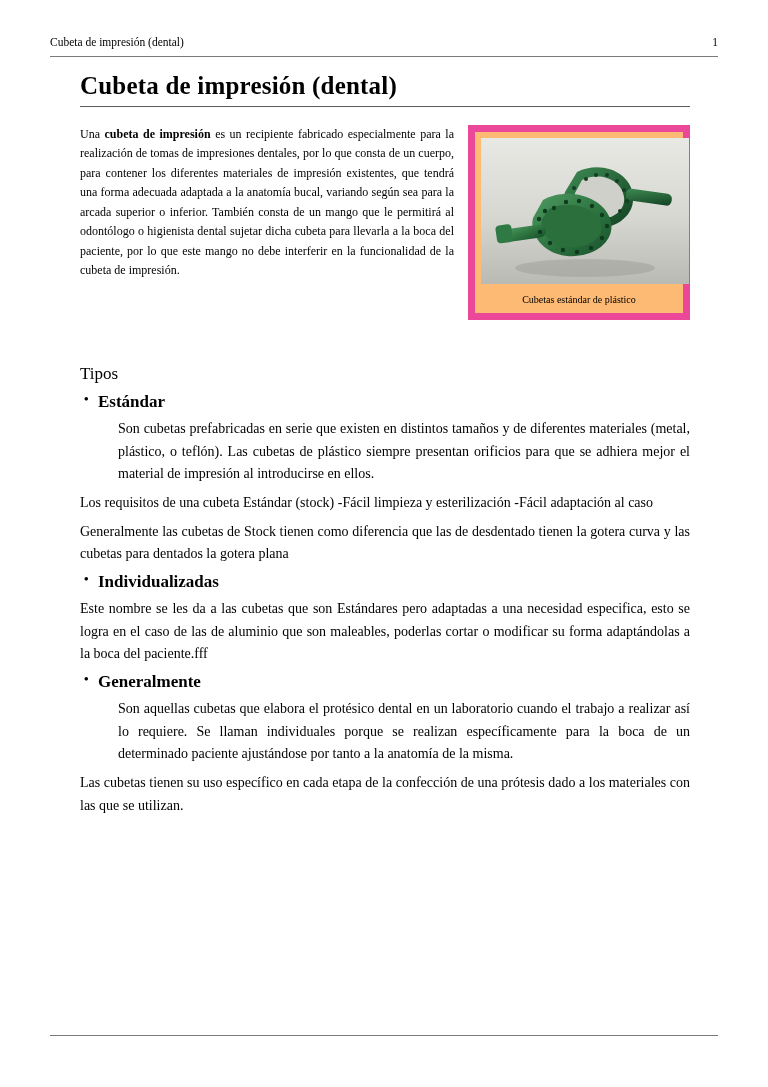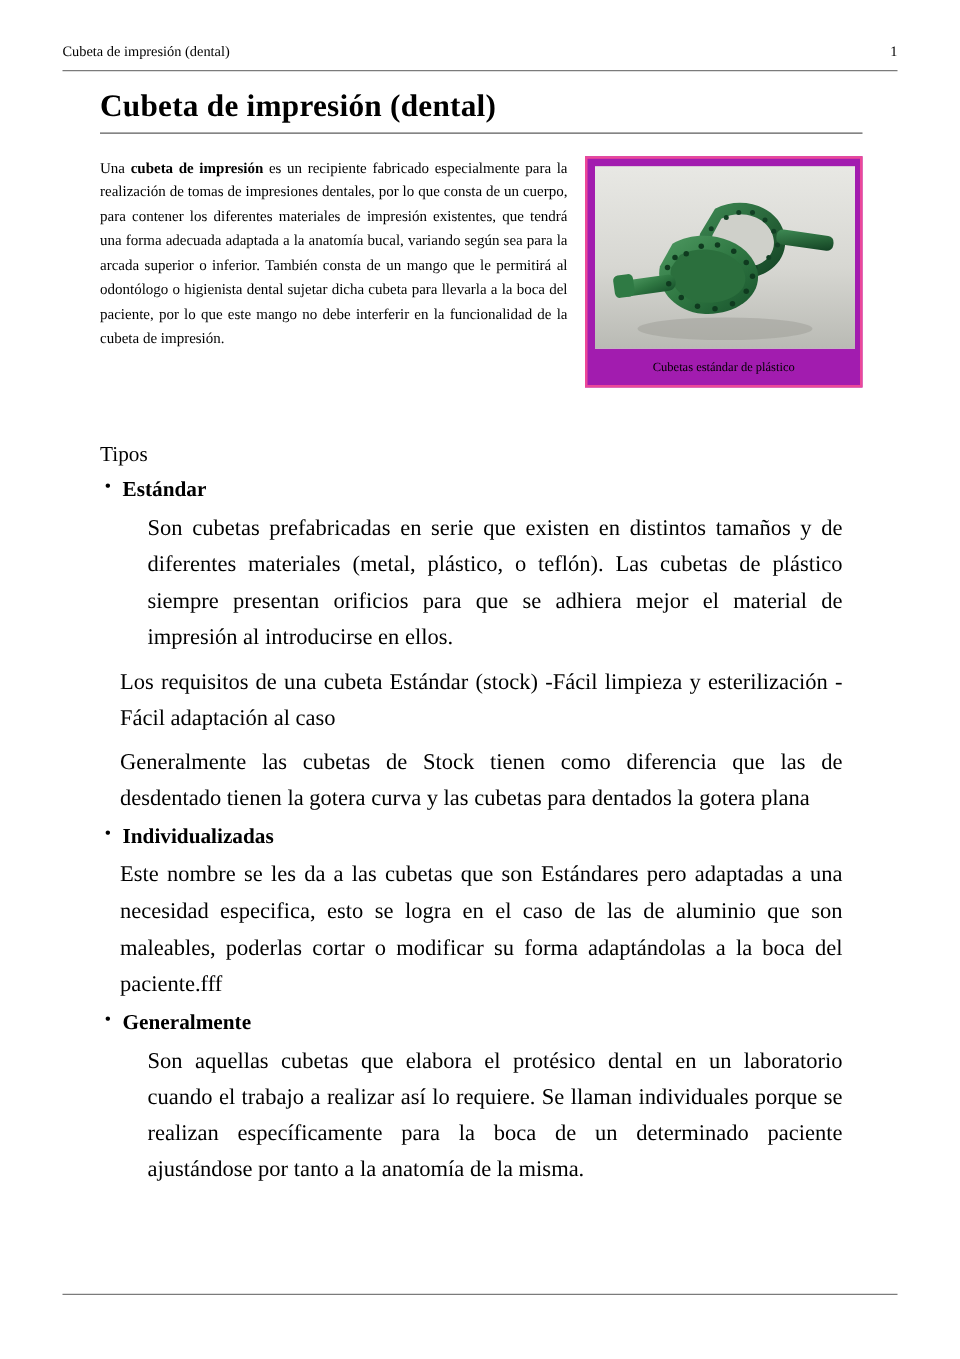--- a/index.html
+++ b/index.html
@@ -75,24 +75,24 @@
   }
   .intro-text {
     width: 378px;
     font-size: 12px;
     line-height: 1.62;
     text-align: justify;
   }
   .intro-text b { font-weight: bold; }
   .figure {
     width: 222px;
-    border: 2px solid #ec4899;
+    border: 7px solid #ec4899;
     box-sizing: border-box;
     padding: 6px 6px 4px 6px;
-    background: #a21caf;
+    background: #fdba74;
   }
   .figure-img {
     width: 208px;
     height: 146px;
     display: block;
     margin: 0 auto;
     background: #dcdcd8;
     position: relative;
     overflow: hidden;
   }
@@ -120,24 +120,24 @@
     position: relative;
   }
   li.bullet::before {
     content: "\2022";
     position: absolute;
     left: 4px;
     top: -1px;
     font-size: 13px;
   }
   p.body {
-    font-size: 18px;
+    font-size: 14px;
     line-height: 1.62;
     text-align: justify;
-    margin: 6px 16px;
+    margin: 6px 0;
   }
   p.indent {
     margin-left: 38px;
   }
 </style>
 </head>
 <body>
 
 <div class="page">
 
@@ -240,17 +240,18 @@
 
     <ul class="bullets">
       <li class="bullet">Individualizadas</li>
     </ul>
     <p class="body">Este nombre se les da a las cubetas que son Estándares pero adaptadas a una necesidad especifica, esto se logra en el caso de las de aluminio que son maleables, poderlas cortar o modificar su forma adaptándolas a la boca del paciente.fff</p>
 
     <ul class="bullets">
       <li class="bullet">Generalmente</li>
     </ul>
     <p class="body indent">Son aquellas cubetas que elabora el protésico dental en un laboratorio cuando el trabajo a realizar así lo requiere. Se llaman individuales porque se realizan específicamente para la boca de un determinado paciente ajustándose por tanto a la anatomía de la misma.</p>
+    <p class="body">Las cubetas tienen su uso específico en cada etapa de la confección de una prótesis dado a los materiales con las que se utilizan.</p>
 
   </div>
 
   <div class="footer-rule"></div>
 </div>
 
 </body></html>

